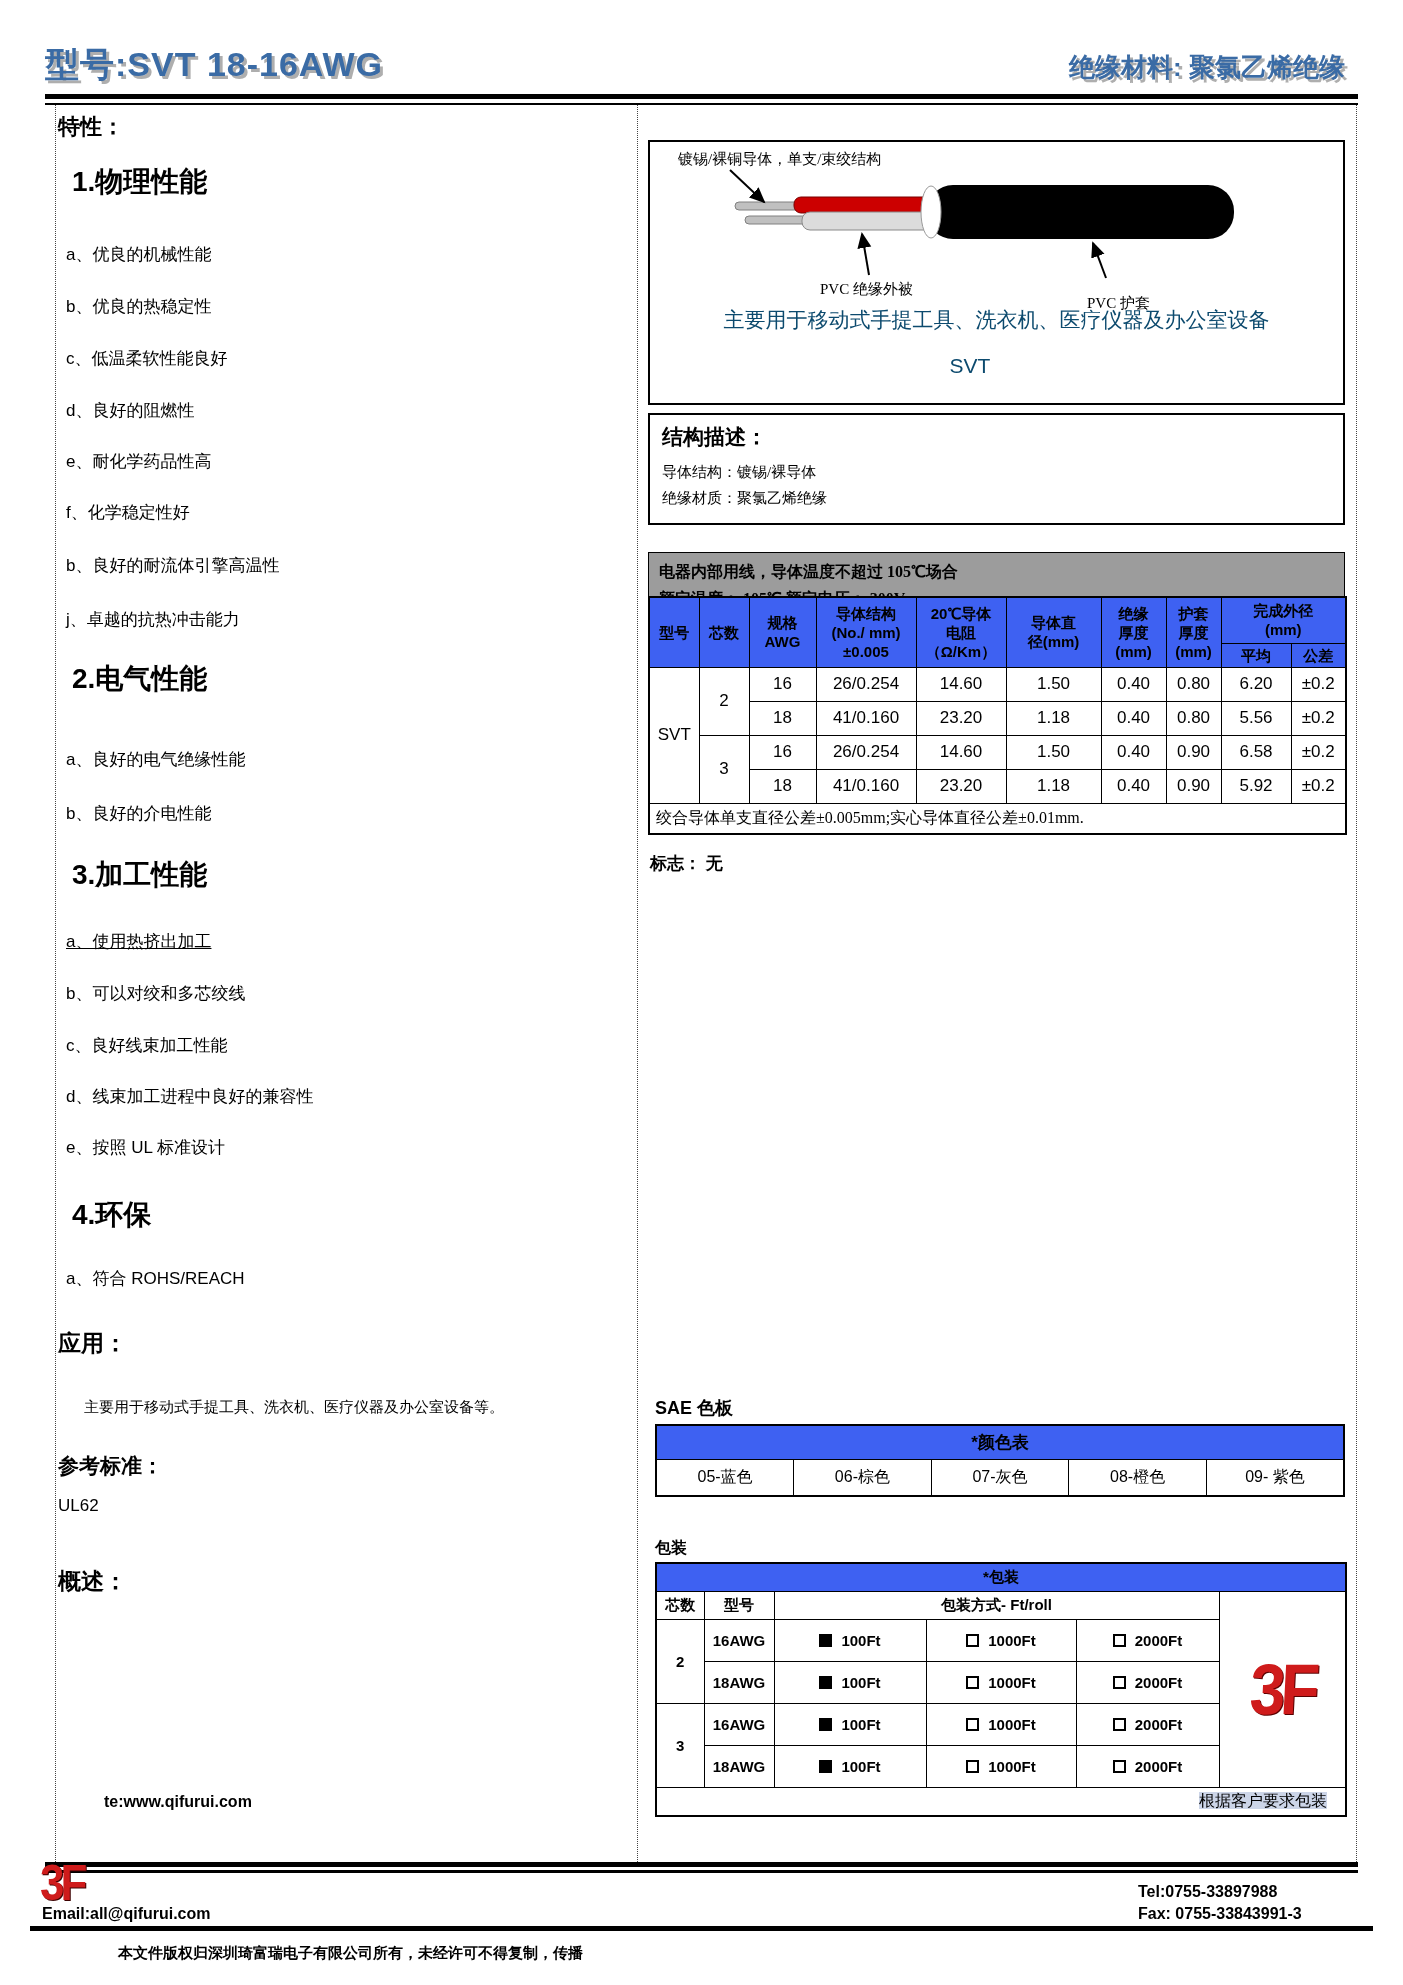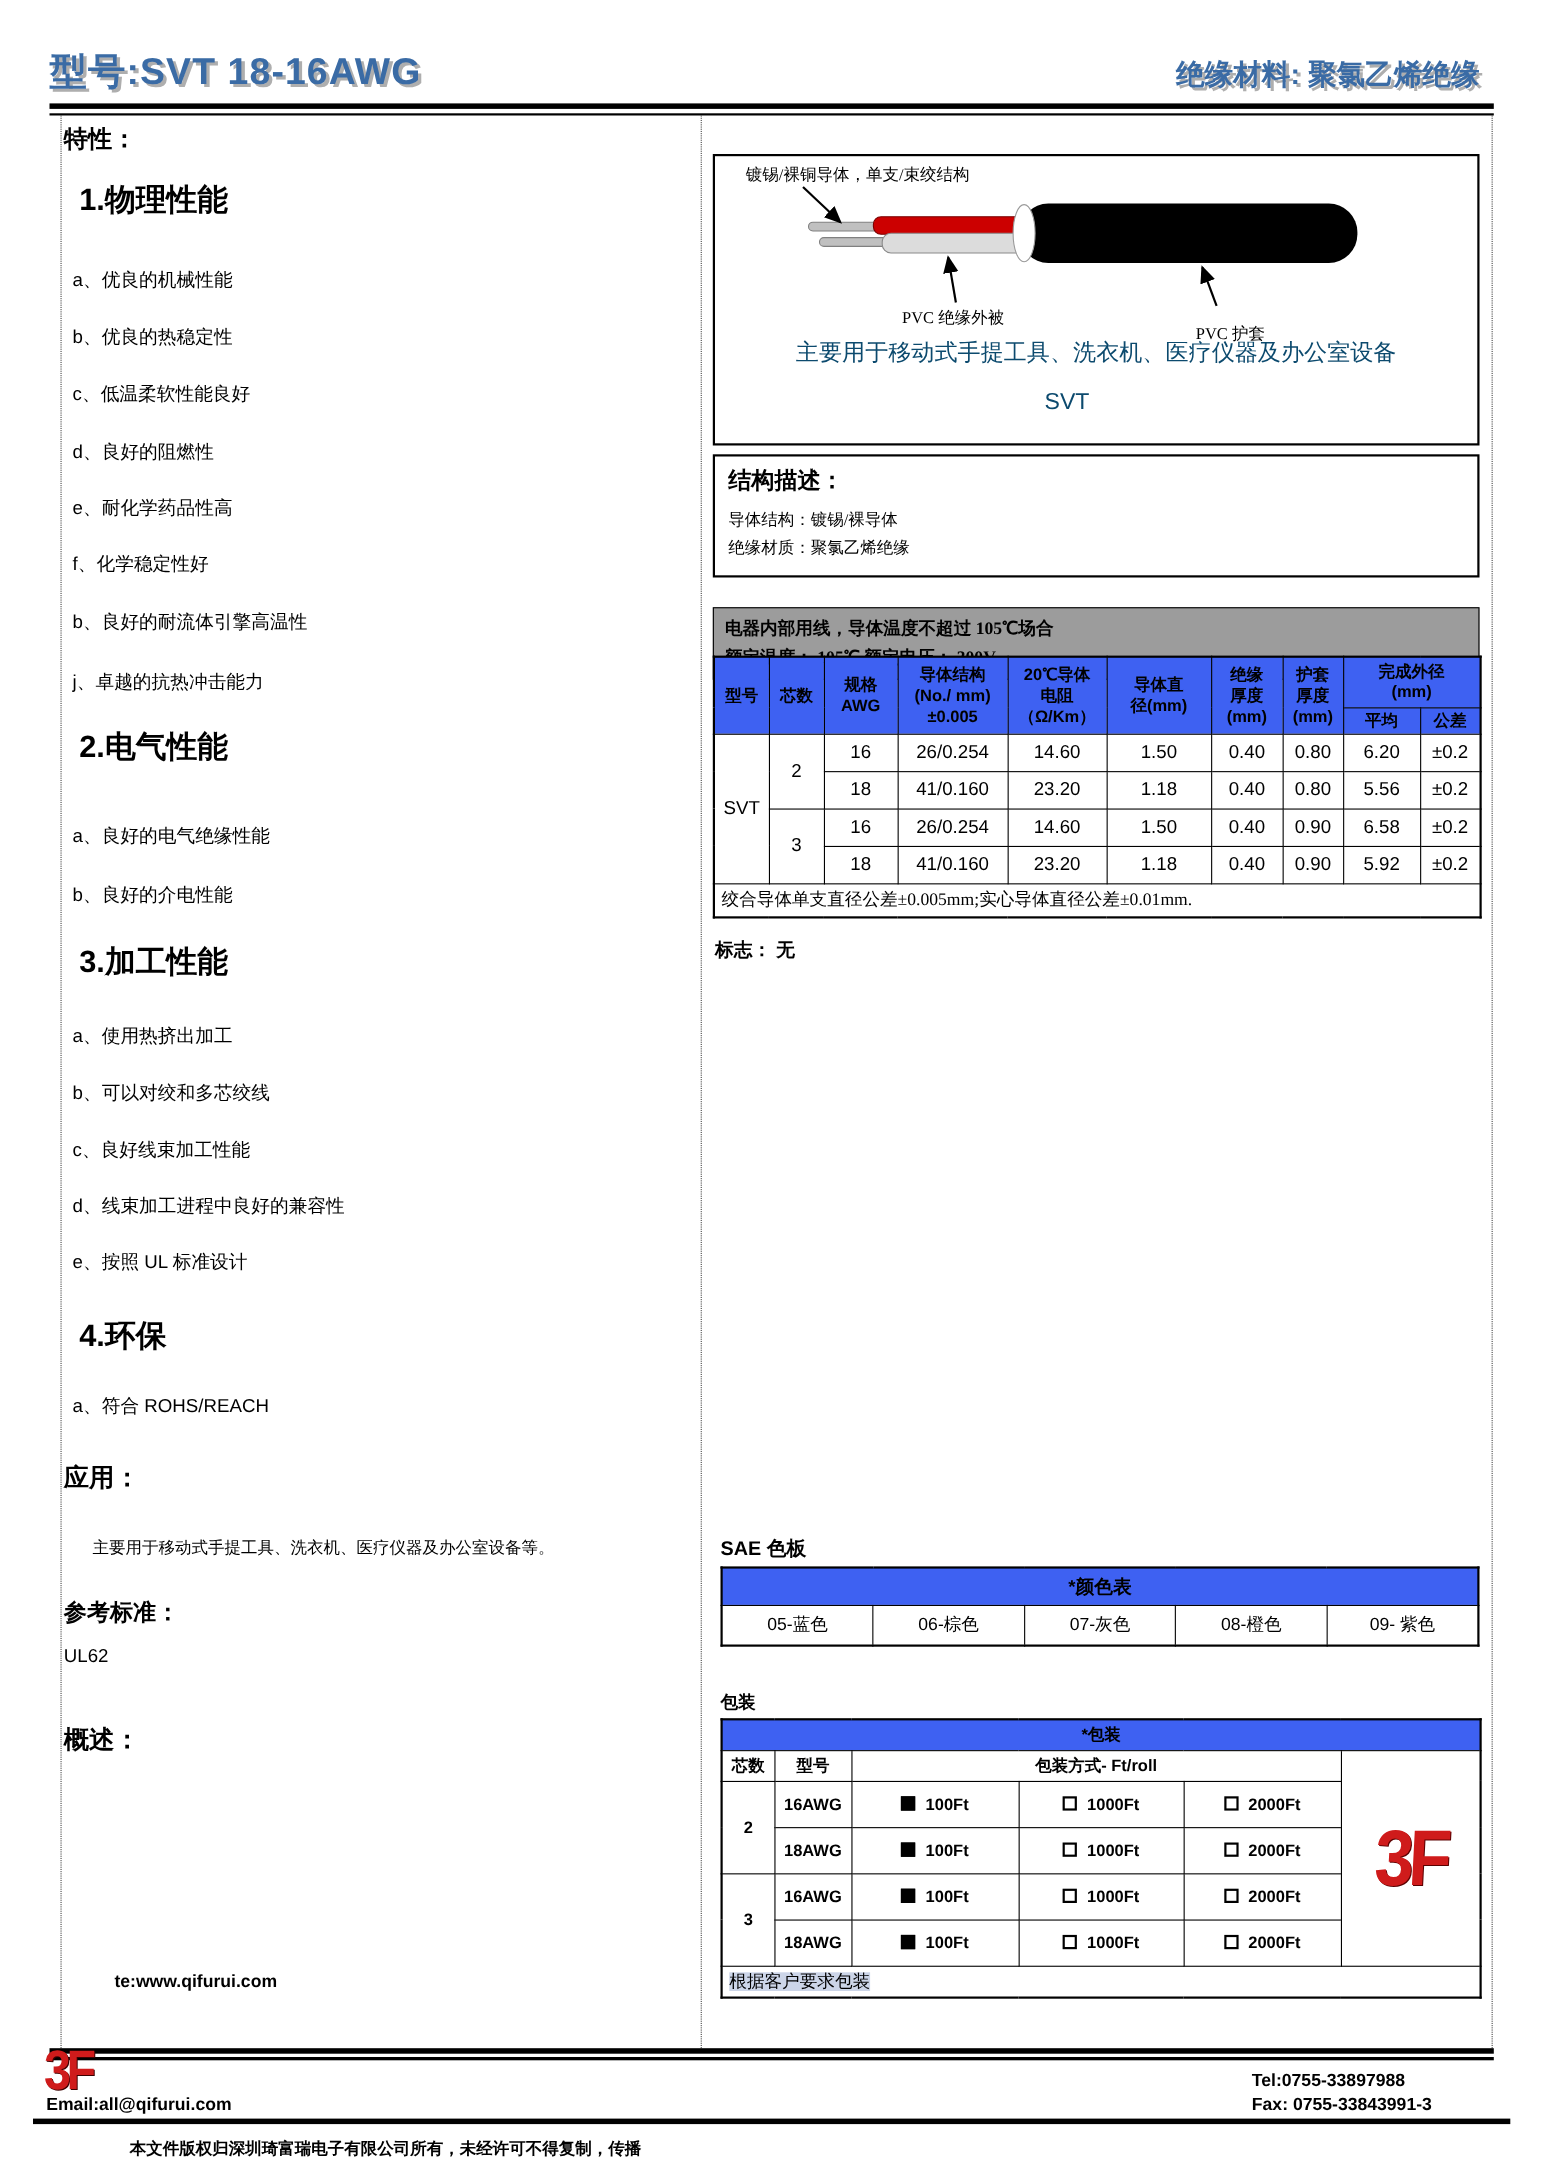--- a/index.html
+++ b/index.html
@@ -77,21 +77,21 @@
 <div class="abs item" style="left:66px; top:450px;">e、耐化学药品性高</div>
 <div class="abs item" style="left:66px; top:501px;">f、化学稳定性好</div>
 <div class="abs item" style="left:66px; top:554px;">b、良好的耐流体引擎高温性</div>
 <div class="abs item" style="left:66px; top:608px;">j、卓越的抗热冲击能力</div>
 
 <div class="abs sec-head" style="left:72px; top:660px;">2.电气性能</div>
 <div class="abs item" style="left:66px; top:748px;">a、良好的电气绝缘性能</div>
 <div class="abs item" style="left:66px; top:802px;">b、良好的介电性能</div>
 
 <div class="abs sec-head" style="left:72px; top:856px;">3.加工性能</div>
-<div class="abs item" style="left:66px; top:930px;">a、使用热挤出加工</div>
+<div class="abs item" style="left:66px; top:930px;text-decoration:underline;">a、使用热挤出加工</div>
 <div class="abs item" style="left:66px; top:982px;">b、可以对绞和多芯绞线</div>
 <div class="abs item" style="left:66px; top:1034px;">c、良好线束加工性能</div>
 <div class="abs item" style="left:66px; top:1085px;">d、线束加工进程中良好的兼容性</div>
 <div class="abs item" style="left:66px; top:1136px;">e、按照 UL 标准设计</div>
 
 <div class="abs sec-head" style="left:72px; top:1196px;">4.环保</div>
 <div class="abs item" style="left:66px; top:1267px;">a、符合 ROHS/REACH</div>
 
 <div class="abs sec-title" style="left:58px; top:1328px; font-size:23px;">应用：</div>
 <div class="abs small-text serif" style="left:84px; top:1398px;">主要用于移动式手提工具、洗衣机、医疗仪器及办公室设备等。</div>
@@ -290,21 +290,21 @@
     <td><span class="cb"></span><span>1000Ft</span></td>
     <td><span class="cb"></span><span>2000Ft</span></td>
   </tr>
   <tr class="drow">
     <td>18AWG</td>
     <td><span class="cb checked"></span><span>100Ft</span></td>
     <td><span class="cb"></span><span>1000Ft</span></td>
     <td><span class="cb"></span><span>2000Ft</span></td>
   </tr>
   <tr>
-    <td colspan="6" style="text-align:left; height:28px; padding:3px 6px; font-weight:normal;">
+    <td colspan="6" style="text-align:right; height:28px; padding:3px 18px; font-weight:normal;">
       <span class="note-hl">根据客户要求包装</span>
     </td>
   </tr>
 </tbody>
   </table>
 
 <div class="abs rule-thick" style="left:45px; top:1862px; width:1313px;"></div>
 <div class="abs" style="left:45px; top:1870px; width:1313px; border-top:3px solid #000;"></div>
 
 <div class="abs" style="left:40px; top:1858px;">

